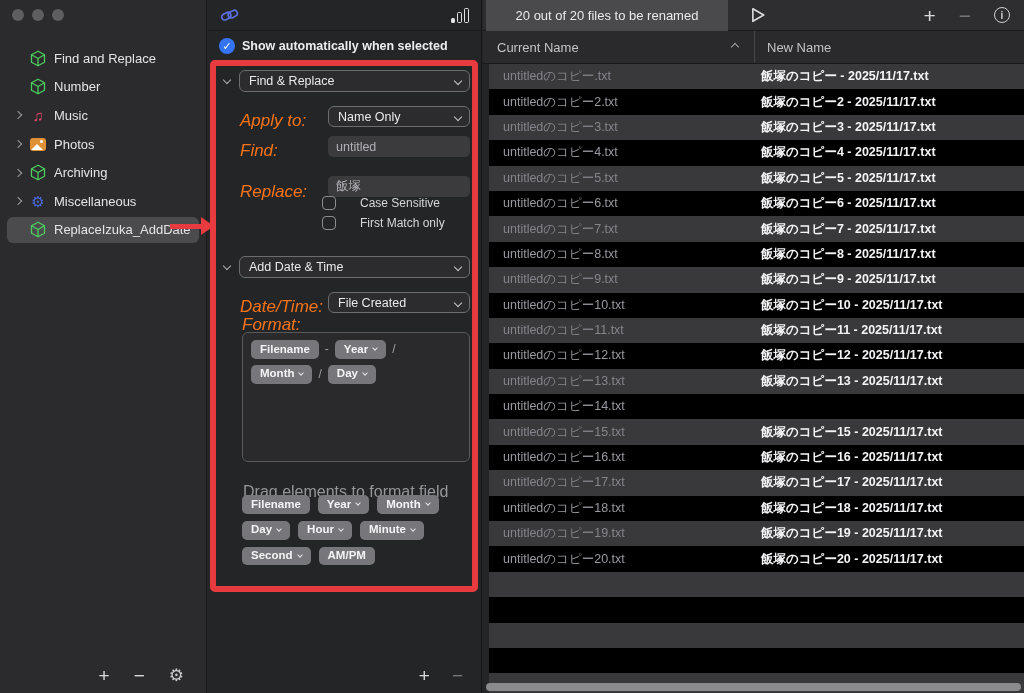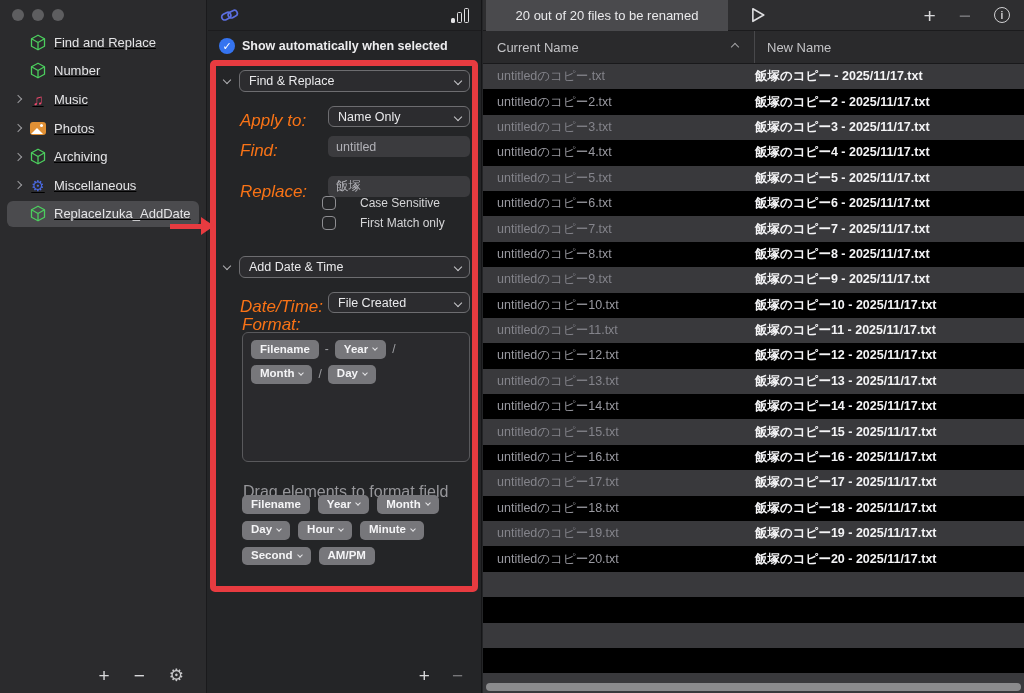--- a/index.html
+++ b/index.html
@@ -13,21 +13,21 @@
   .chev.down  { transform:rotate(45deg); }
   .chev.right { transform:rotate(-45deg); }
   .chev.up    { transform:rotate(225deg); }
   .chev.sm { width:4px; height:4px; border-width:1.4px; }
 
   
   .sidebar { position:absolute; left:0; top:0; width:207px; height:693px;
     background:#2b2b2d; border-right:1px solid #1a1a1c; }
   .traffic { position:absolute; left:12px; top:9px; display:flex; gap:8px; }
   .tl-dot { width:12px; height:12px; border-radius:50%; background:#5e5e60; }
-  .side-list { position:absolute; left:0; top:28px; right:0;text-decoration:underline; }
+  .side-list { position:absolute; left:0; top:44px; right:0; }
   .side-item { position:relative; display:flex; align-items:center; height:28.6px;
     padding-left:10px; color:#e4e4e6; font-size:13px; }
   .side-item .sel-bg { position:absolute; left:7px; right:7px; top:1px; bottom:1px;
     border-radius:6px; background:transparent; }
   .side-item.selected .sel-bg { background:#4b4b4e; }
   .side-item > * { position:relative; }
   .disc-slot { width:16px; display:flex; justify-content:center; color:#9b9b9e; }
   .icon-slot { width:24px; display:flex; justify-content:center; align-items:center; }
   .side-label { margin-left:4px; white-space:nowrap; }
   .ic-music { color:#f2486e; font-size:15px; line-height:1; }
@@ -119,21 +119,21 @@
     align-items:center; justify-content:center; font-weight:600; }
 
   .thead { position:absolute; left:0; top:31px; right:0; height:33px;
     background:#2a2a2c; border-bottom:1px solid #19191b; display:flex;
     align-items:center; color:#c3c3c6; font-size:13px; font-weight:500; }
   .th-cur { width:272px; padding-left:14px; position:relative; height:100%;
     display:flex; align-items:center; border-right:1px solid #48484b; }
   .th-cur .chev { position:absolute; right:16px; color:#a2a2a5; }
   .th-new { padding-left:12px; }
 
-  .rows { position:absolute; left:0; top:64px; right:0; bottom:0; overflow:hidden; }
+  .rows { position:absolute; left:0; top:64px; right:0; bottom:0; overflow:hidden;padding-left:6px; }
   .trow { display:flex; align-items:center; height:25.4px; font-size:12.5px; }
   .trow.light { background:#39393c; }
   .trow.dark  { background:#000000; }
   .cell-cur { width:272px; padding-left:14px; white-space:nowrap; overflow:hidden; }
   .trow.light .cell-cur { color:#84848b; }
   .trow.dark  .cell-cur { color:#9a9aa1; }
   .cell-new { flex:1; padding-left:0; color:#f4f4f6; font-weight:600; white-space:nowrap; }
   .hscrollbar { position:absolute; left:3px; right:3px; bottom:2px; height:8px;
     border-radius:4px; background:#8b8b8d; z-index:5; }
 
@@ -453,21 +453,20 @@
         <div class="trow dark">
           <span class="cell-cur">untitledのコピー12.txt</span>
           <span class="cell-new">飯塚のコピー12 - 2025/11/17.txt</span>
         </div>
         <div class="trow light">
           <span class="cell-cur">untitledのコピー13.txt</span>
           <span class="cell-new">飯塚のコピー13 - 2025/11/17.txt</span>
         </div>
         <div class="trow dark">
           <span class="cell-cur">untitledのコピー14.txt</span>
-          <span class="cell-new">飯塚のコピー14 - 2025/11/17.txt</span>
         </div>
         <div class="trow light">
           <span class="cell-cur">untitledのコピー15.txt</span>
           <span class="cell-new">飯塚のコピー15 - 2025/11/17.txt</span>
         </div>
         <div class="trow dark">
           <span class="cell-cur">untitledのコピー16.txt</span>
           <span class="cell-new">飯塚のコピー16 - 2025/11/17.txt</span>
         </div>
         <div class="trow light">

